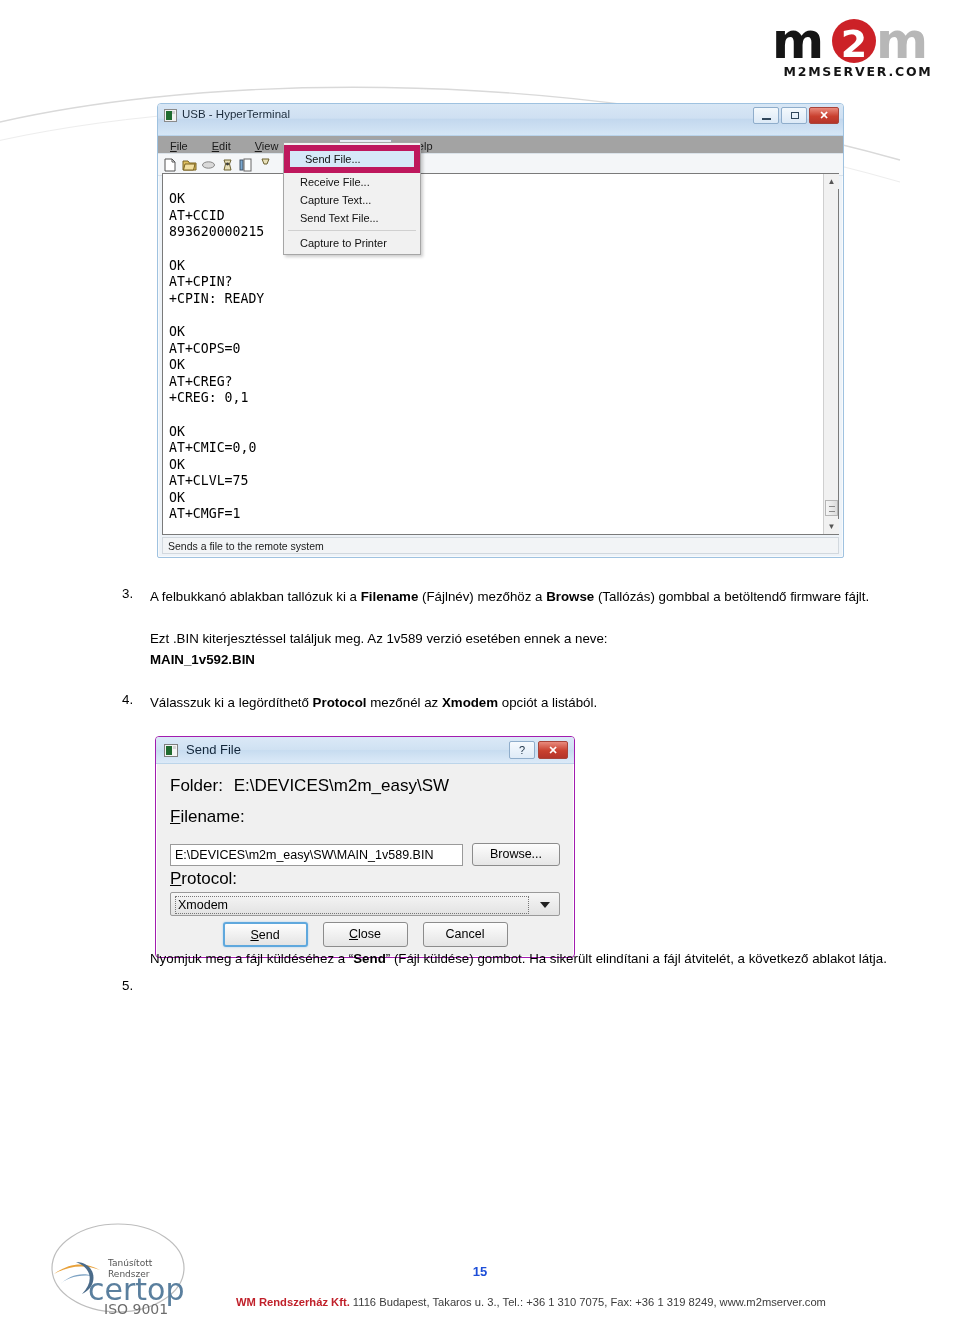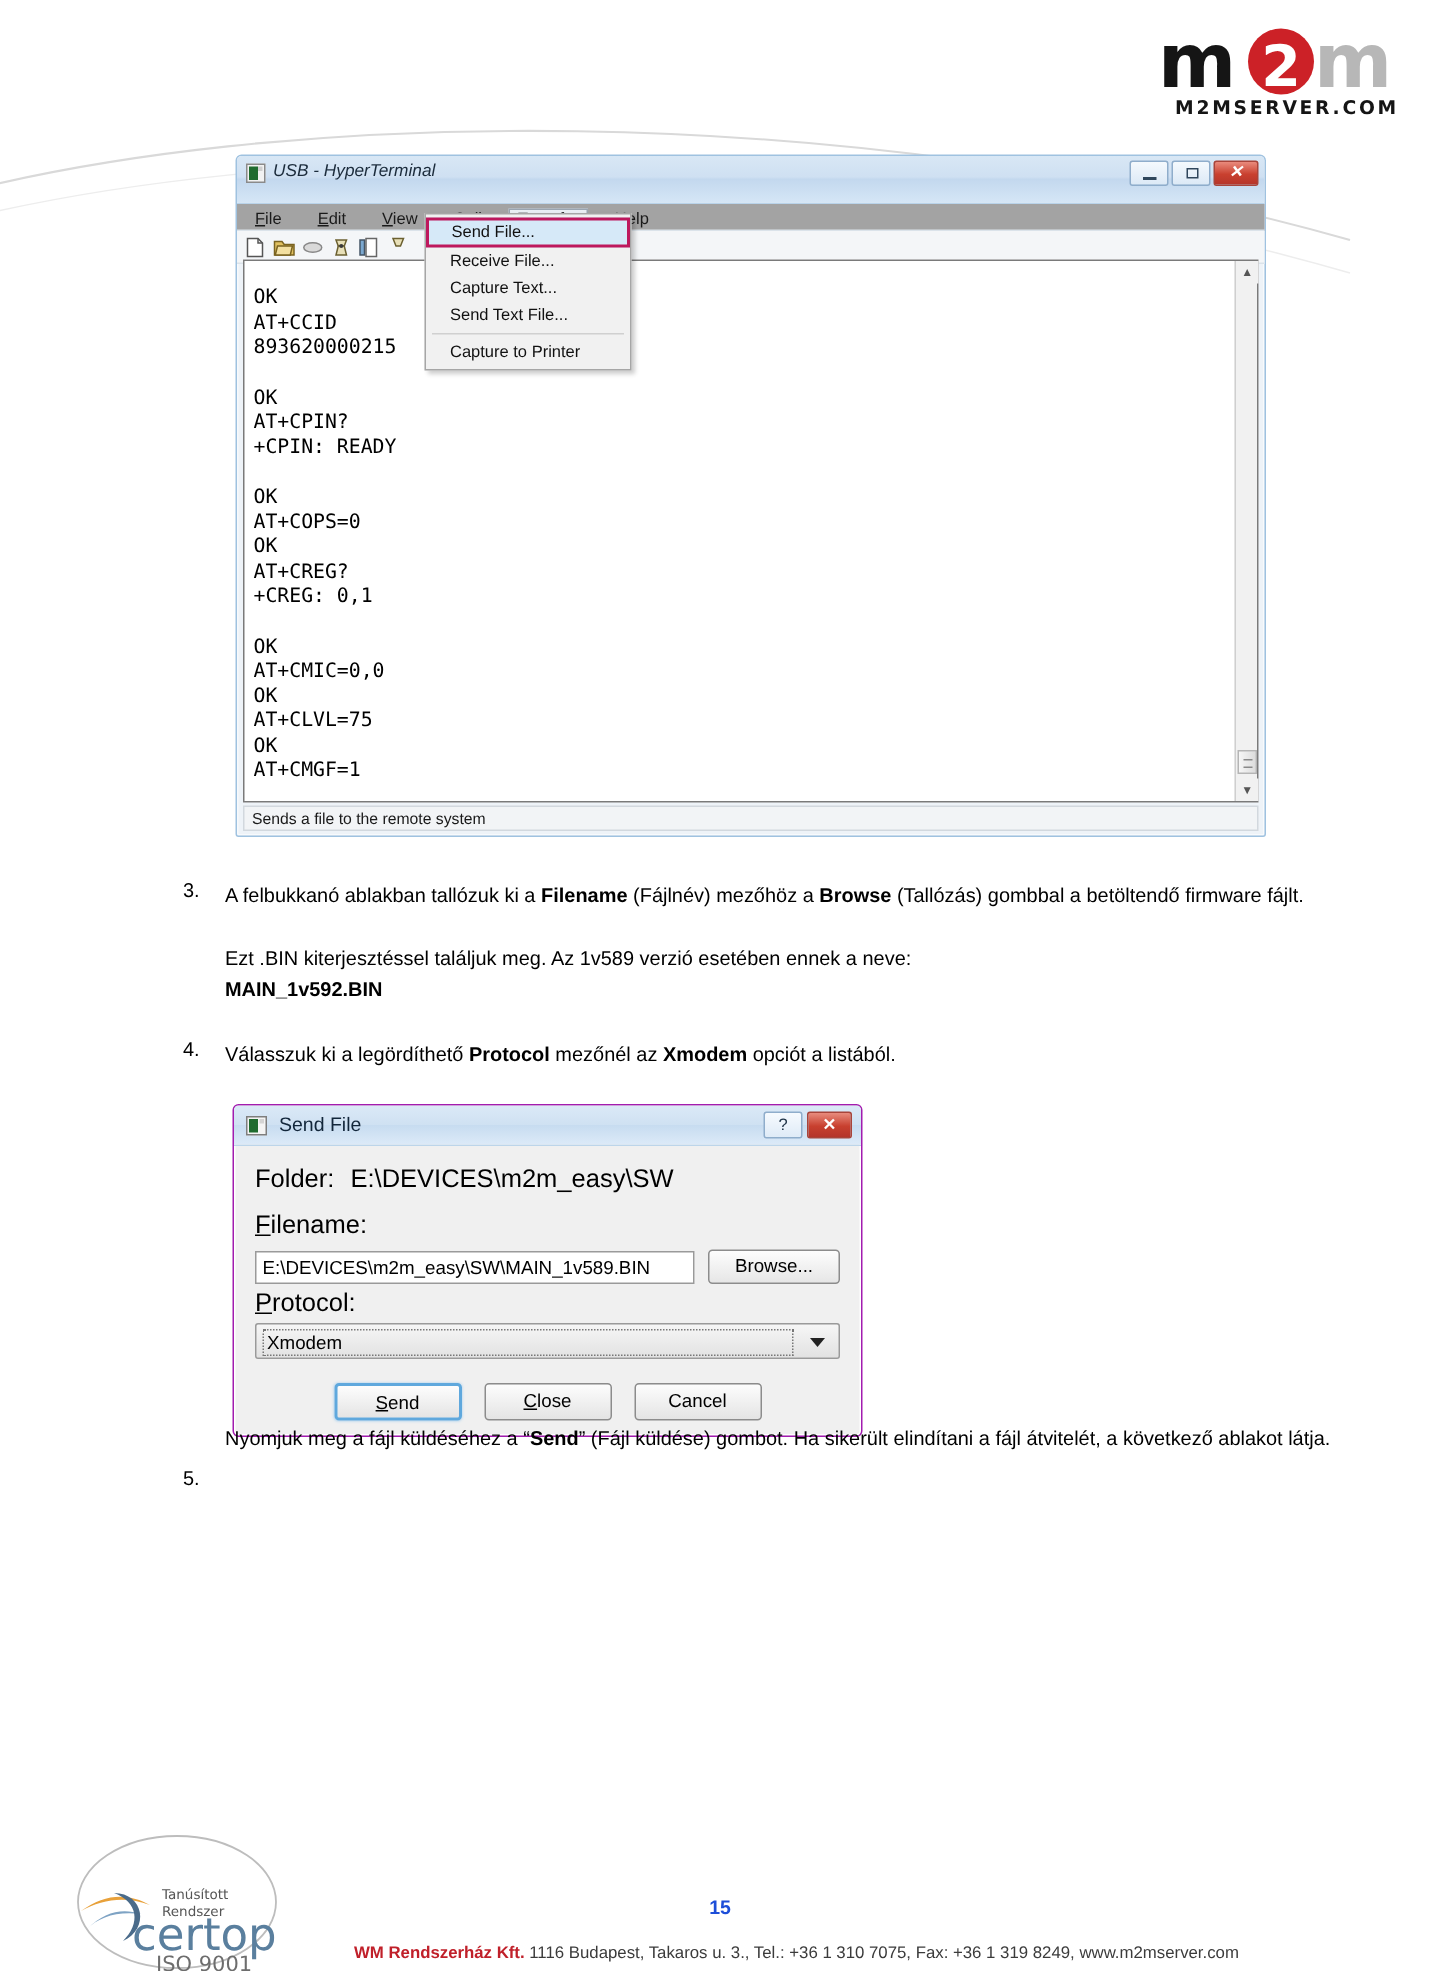--- a/index.html
+++ b/index.html
@@ -23,21 +23,20 @@
     background:#eef3f8;
     border:1px solid #9fc2e0;
     border-radius:4px 4px 2px 2px;
     box-shadow:0 0 0 1px rgba(255,255,255,.6) inset;
   }
   .ht-titlebar {
     height:32px; position:relative;
     background:linear-gradient(to bottom,#d8e7f5 0%,#cfe0f2 45%,#c3d8ee 50%,#d5e6f6 100%);
     border-bottom:1px solid #b9d3ea;
     border-radius:3px 3px 0 0;
-    font-style:italic;
   }
   .ht-ticon {
     position:absolute; left:6px; top:5px; width:13px; height:13px;
     background:#f2f2f2; border:1px solid #8a8a8a;
   }
   .ht-ticon i { position:absolute; left:1px; top:1px; width:6px; height:9px; background:#1f6b2f; display:block; }
   .ht-ticon u { position:absolute; right:1px; top:1px; width:3px; height:3px; background:#cfcfcf; display:block; }
   .ht-title { position:absolute; left:24px; top:4px; font-size:11.5px; color:#1b2b3b; }
   .win-btns { position:absolute; right:4px; top:3px; display:flex; gap:2px; }
   .win-btn {
@@ -96,21 +95,21 @@
   }
 
   
   .menu-popup {
     position:absolute; left:125px; top:38px; width:138px;
     background:#f1f1f1; border:1px solid #a6a6a6;
     box-shadow:2px 2px 3px rgba(0,0,0,.2);
     z-index:20; padding:2px 0;
   }
   .mi { font-size:11px; color:#111; padding:3px 0 3px 16px; }
-  .mi.hl { background:#d6e9f8; border:2px solid #be185d; padding:2px 0 2px 15px; }
+  .mi.hl { background:#d6e9f8; border:6px solid #be185d; padding:2px 0 2px 15px; }
   .mi-sep { height:1px; background:#d0d0d0; margin:3px 4px; }
 
   
   .para { position:absolute; font-size:13.3px; color:#000; line-height:21px; }
   .num { position:absolute; font-size:13.3px; color:#000; }
   .b { font-weight:bold; }
   .just { text-align:justify; }
 
   
   .sf-dialog {
@@ -133,21 +132,21 @@
              background:linear-gradient(to bottom,#f6fafe,#dfebf7);
              font-size:11px; color:#22364a; text-align:center; line-height:16px; }
   .sf-close { width:30px; height:18px; border:1px solid #a8443a; border-radius:2px;
              background:linear-gradient(to bottom,#e88b7d,#c8402f 55%,#b4342a);
              color:#fff; font-size:11px; font-weight:bold; text-align:center; line-height:16px; }
 
   .sf-body { position:absolute; left:0; top:27px; right:0; bottom:0; padding:12px 14px; }
   .sf-lbl { font-size:17px; color:#000; }
   .sf-lbl .ul { text-decoration:underline; }
   .sf-folder { margin-bottom:11px; }
-  .row-file { display:flex; align-items:center; gap:9px; margin-top:6px; }
+  .row-file { display:flex; align-items:center; gap:9px; margin-top:16px; }
   .sf-input {
     flex:1; height:22px; background:#fff; border:1px solid #9a9a9a;
     font-size:12.5px; color:#000; padding:2px 4px; line-height:17px;
     font-family:"Liberation Sans", sans-serif;
   }
   .sf-browse {
     width:88px; height:23px; border:1px solid #8c8c8c; border-radius:3px;
     background:linear-gradient(to bottom,#fdfdfd,#e6e6e6);
     font-size:12.5px; color:#000; text-align:center; line-height:21px;
   }

